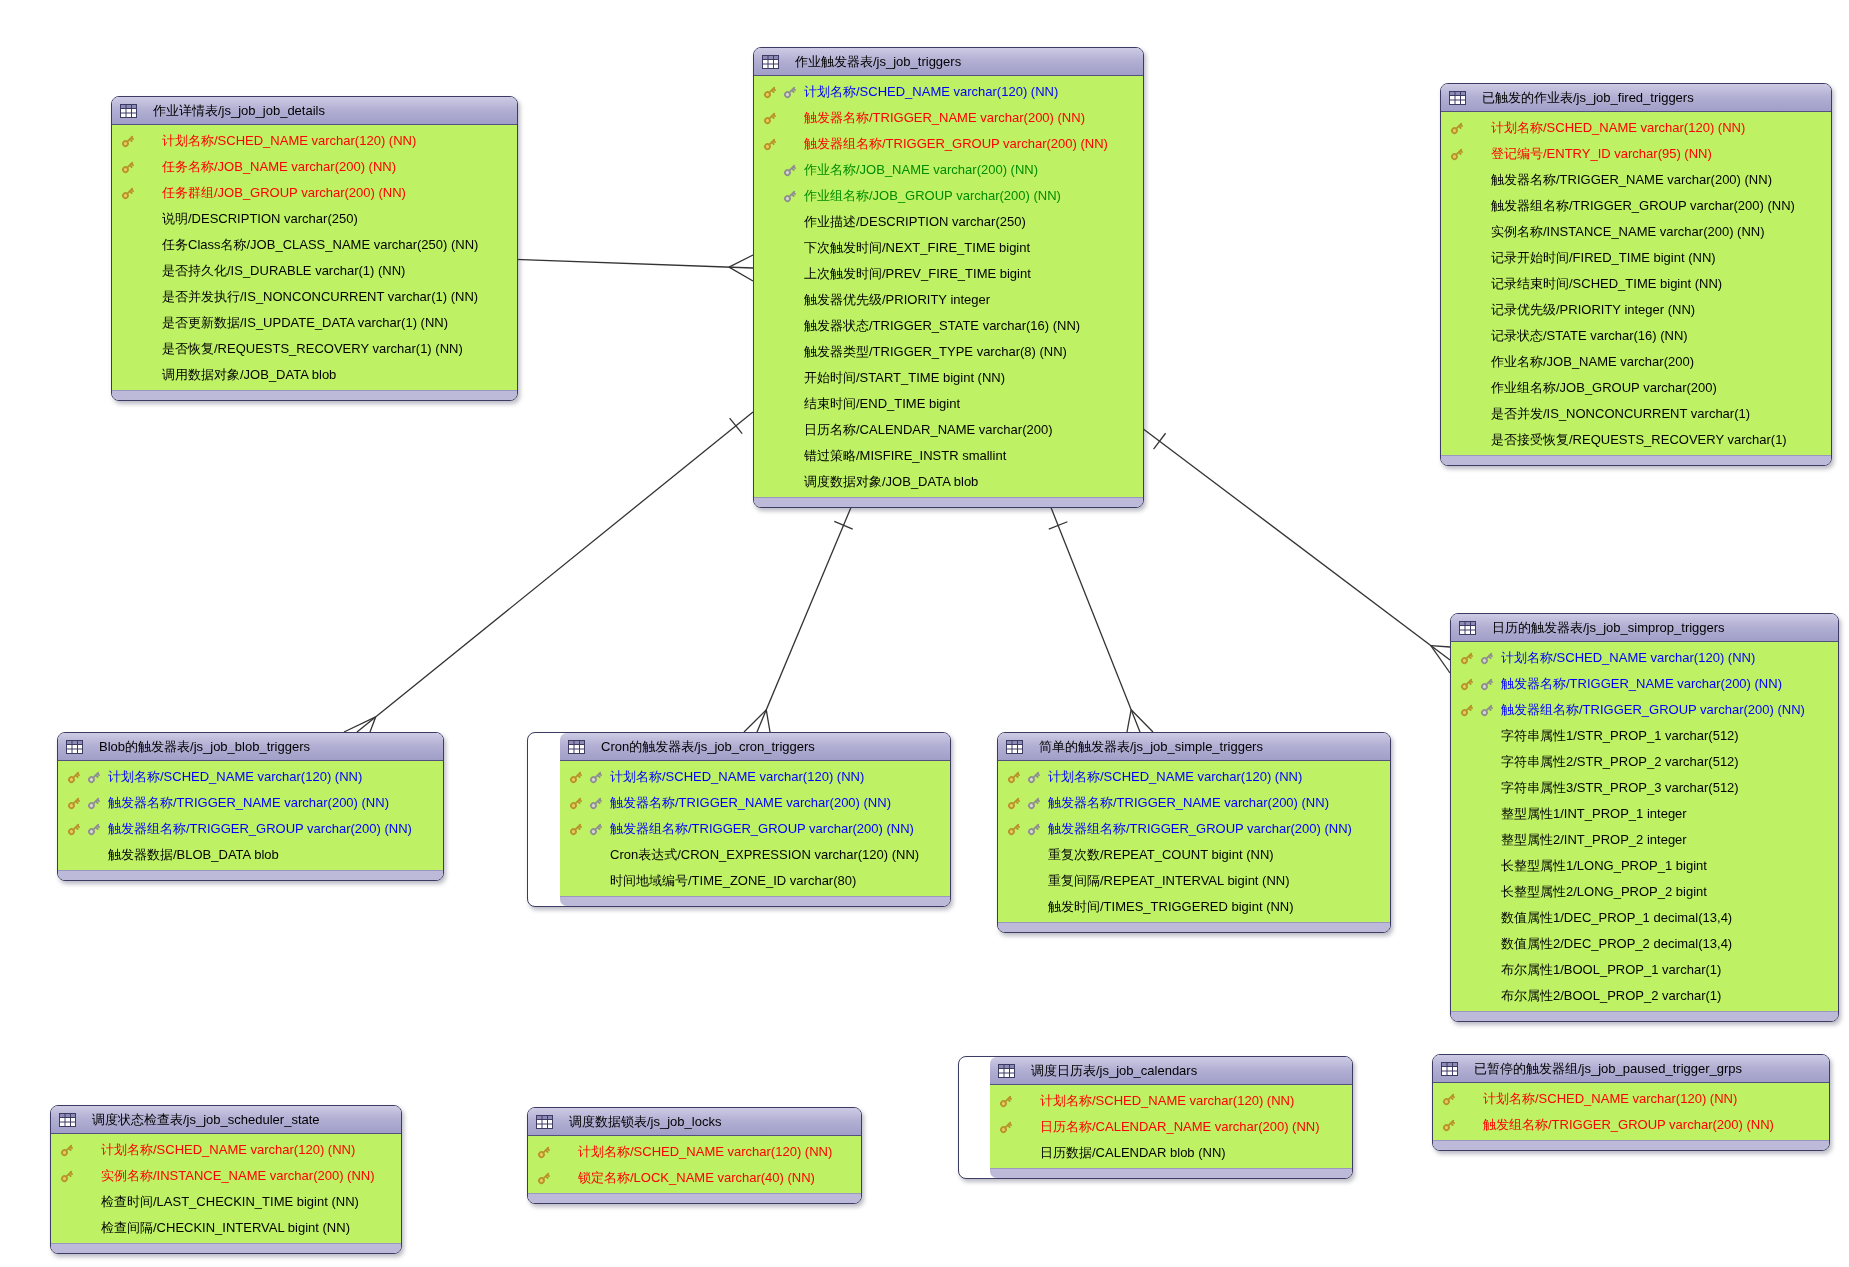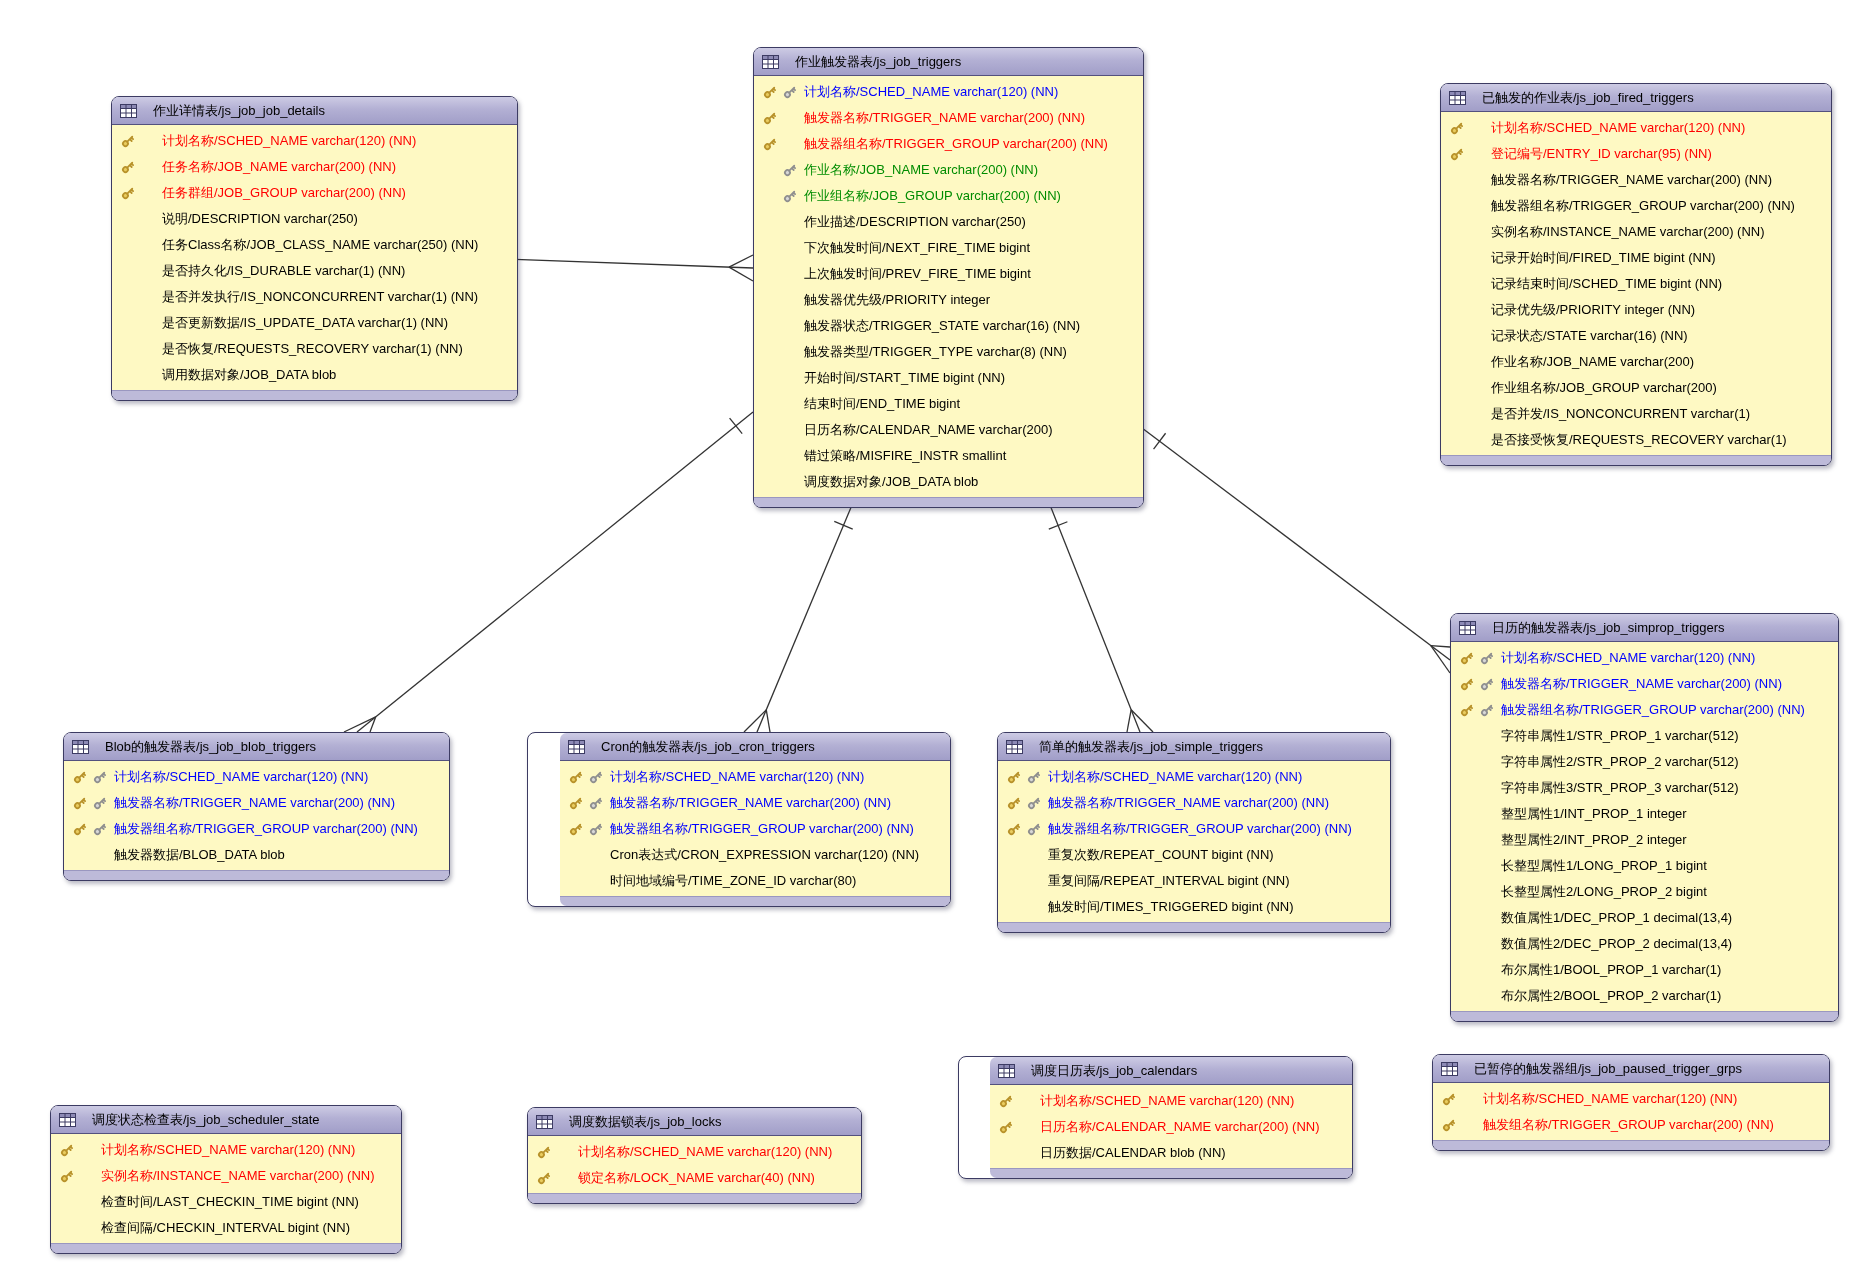--- a/index.html
+++ b/index.html
@@ -13,21 +13,21 @@
     border:1.5px solid #3c3b63;border-radius:8px;
     box-shadow:2px 3px 4px rgba(60,60,90,.35);
     font-size:13px;color:#000;
   }
   .hd{
     height:27px;display:flex;align-items:center;gap:16px;padding:0 8px;
     background:linear-gradient(180deg,#cdcbe4 0%,#b3b0d4 45%,#a19ec8 100%);
     border-bottom:1.5px solid #53517e;border-radius:6.5px 6.5px 0 0;
   }
   .ttl{white-space:nowrap;color:#000;}
-  .bd{padding:3px 0 2px 0;background:#fef9c3;}
+  .bd{padding:3px 0 2px 0;background:#bef264;}
   .row{position:relative;height:26px;line-height:26px;padding-left:50px;white-space:nowrap;}
   .ft{white-space:nowrap;}
   .c-pk{color:#ff0000;}
   .c-pkfk{color:#0000ff;}
   .c-fk{color:#008c00;}
   .c-n{color:#000000;}
   .key{position:absolute;top:5px;width:16px;height:16px;}
   .key.pos1{left:8px;}
   .key.pos2{left:28px;}
   .k-gold circle,.k-gold path{stroke:#b8922a;}
@@ -256,21 +256,21 @@
         <div class="row c-n"><span class="ft">整型属性2/INT_PROP_2 integer</span></div>
         <div class="row c-n"><span class="ft">长整型属性1/LONG_PROP_1 bigint</span></div>
         <div class="row c-n"><span class="ft">长整型属性2/LONG_PROP_2 bigint</span></div>
         <div class="row c-n"><span class="ft">数值属性1/DEC_PROP_1 decimal(13,4)</span></div>
         <div class="row c-n"><span class="ft">数值属性2/DEC_PROP_2 decimal(13,4)</span></div>
         <div class="row c-n"><span class="ft">布尔属性1/BOOL_PROP_1 varchar(1)</span></div>
         <div class="row c-n"><span class="ft">布尔属性2/BOOL_PROP_2 varchar(1)</span></div>
       </div>
       <div class="ftr"></div>
     </div>
-    <div class="table" style="left: 57px; top: 732px; width: 385px; margin-left: 6px;">
+    <div class="table" style="left: 57px; top: 732px; width: 385px;">
       <div class="hd">
         <svg width="17" height="14" viewBox="0 0 17 14">
           <rect x="0.5" y="0.5" width="16" height="13" fill="#ffffff" stroke="#3c3b63" stroke-width="1"></rect>
           <rect x="0.5" y="0.5" width="16" height="4" fill="#8d8ab5" stroke="#3c3b63" stroke-width="1"></rect>
           <line x1="6" y1="0.5" x2="6" y2="13.5" stroke="#3c3b63"></line>
           <line x1="11.5" y1="0.5" x2="11.5" y2="13.5" stroke="#3c3b63"></line>
           <line x1="0.5" y1="9" x2="16.5" y2="9" stroke="#3c3b63"></line>
         </svg>
         <span class="ttl">Blob的触发器表/js_job_blob_triggers</span>
       </div>

